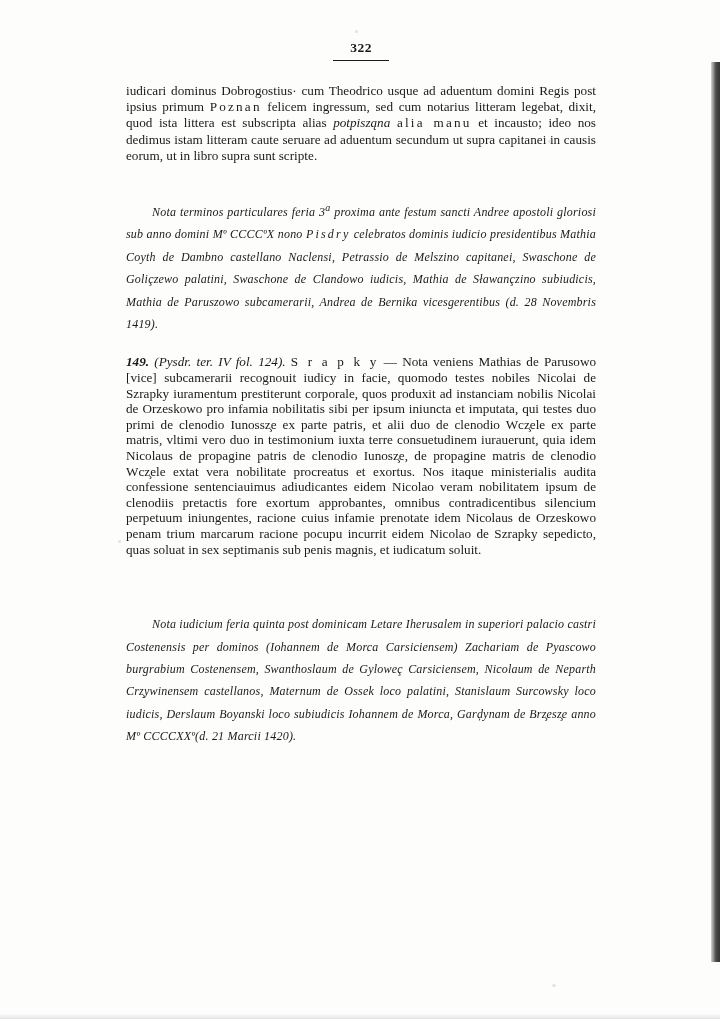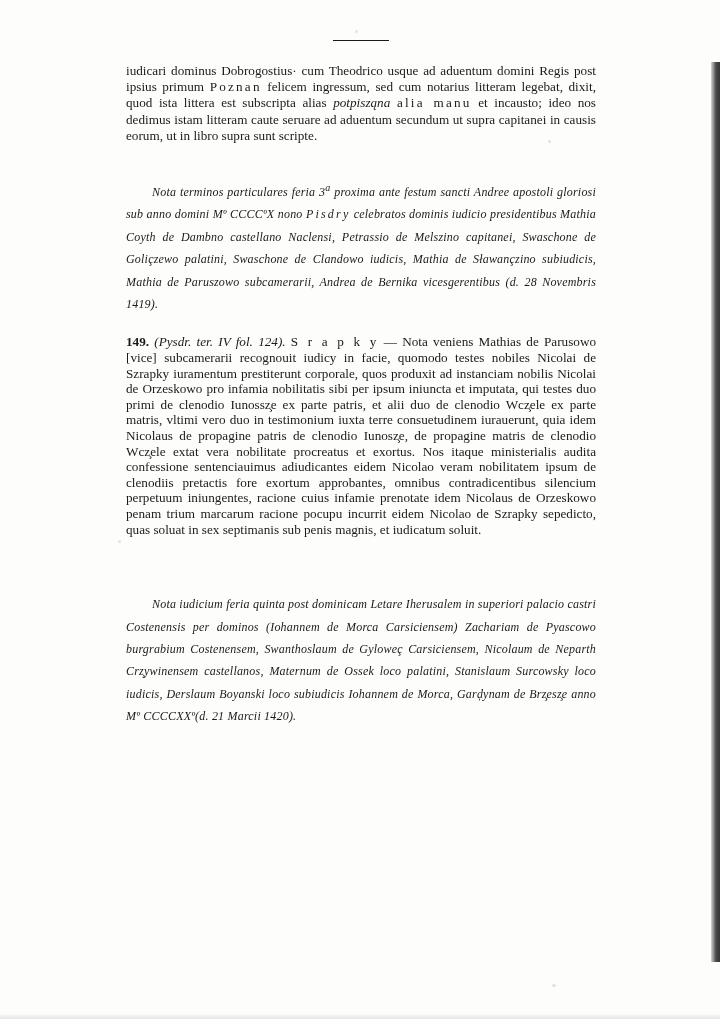--- a/index.html
+++ b/index.html
@@ -84,20 +84,21 @@
   }
 
   .entry {
     margin-bottom: 14px;
     text-align: justify;
     font-size: 13.2px;
     line-height: 15.6px;
   }
   .entry .num {
     font-weight: bold;
+    font-style: italic;
   }
   .entry .ref {
     font-style: italic;
   }
   .sp {
     letter-spacing: 2.2px;
   }
   .it { font-style: italic; }
 
   .gap-big { height: 26px; }
@@ -118,20 +119,21 @@
   <div class="scan-edge-right"></div>
   <div class="scan-edge-bottom"></div>
 
   <div class="spot" style="left:355px;top:30px;width:3px;height:3px;"></div>
   <div class="spot" style="left:548px;top:140px;width:3px;height:3px;"></div>
   <div class="spot" style="left:552px;top:984px;width:4px;height:3px;"></div>
   <div class="spot" style="left:118px;top:540px;width:3px;height:3px;"></div>
 
   <div class="content">
 
+    <div class="folio">322</div>
     <div class="folio-rule"></div>
 
     <p class="para-plain">
       iudicari dominus Dobrogostius· cum Theodrico usque ad aduentum domini
       Regis post ipsius primum <span class="sp">Poznan</span> felicem ingressum, sed cum notarius
       litteram legebat, dixit, quod ista littera est subscripta alias <span class="it">potpisząna</span> <span class="sp">alia
       manu</span> et incausto; ideo nos dedimus istam litteram caute seruare ad
       aduentum secundum ut supra capitanei in causis eorum, ut in libro supra
       sunt scripte.
     </p>

